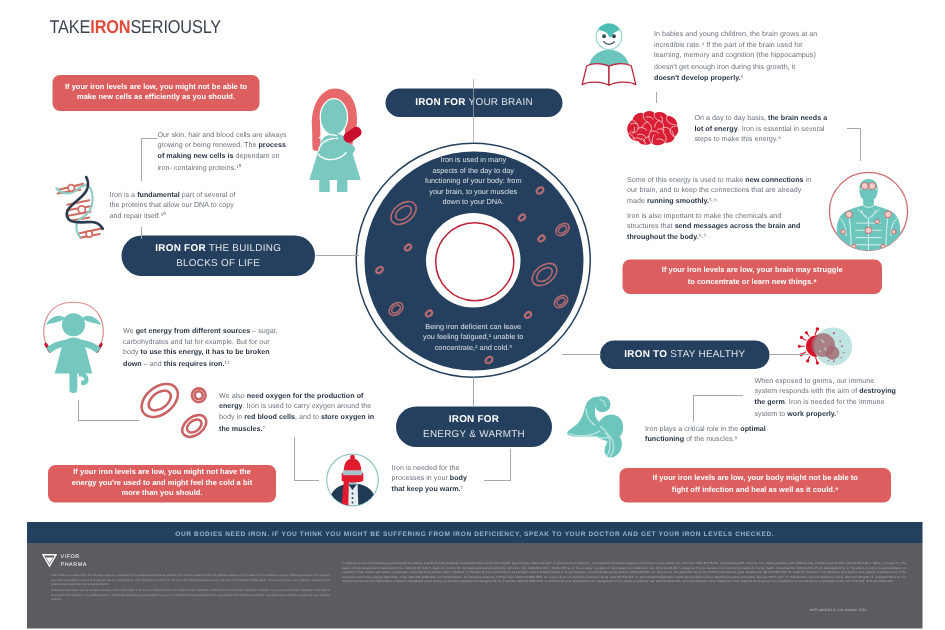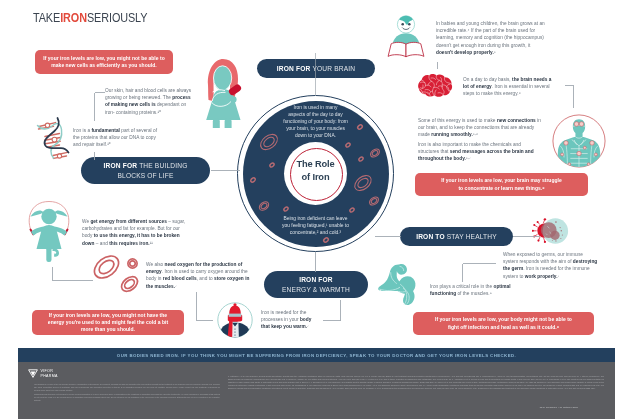--- a/index.html
+++ b/index.html
@@ -393,21 +393,20 @@
         </g>
       <g transform="translate(115,115) rotate(-38)">
           <ellipse rx="2.3" ry="1.6" fill="none" stroke="#b56a72" stroke-width="1.5"></ellipse>
         </g>
       <g transform="translate(89,145) rotate(-38)">
           <ellipse rx="2.5" ry="1.8" fill="none" stroke="#b56a72" stroke-width="1.5"></ellipse>
         </g>
     </svg>
     <div id="inner"></div>
     <div id="innerring"></div>
-    <div id="ctitle"><span>The Role</span><br><span>of Iron</span></div>
     <div id="ctop">Iron is used in many<br>aspects of the day to day<br>functioning of your body: from<br>your brain, to your muscles<br>down to your DNA.</div>
     <div id="cbot">Being iron deficient can leave<br>you feeling fatigued,¹ unable to<br>concentrate,² and cold.³</div>
   </div>
 
   <div class="abs pill" id="pill-brain" style="left:257px;top:59px;width:118px;height:19px;font-size:6.6px;">
     <span><span class="bd">IRON FOR</span> <span class="rg">YOUR BRAIN</span></span>
   </div>
 
   <div class="abs pill" id="pill-building" style="left:81px;top:157px;width:129px;height:27px;font-size:6.6px;">
     <span><span class="bd">IRON FOR</span> <span class="rg">THE BUILDING</span><br><span class="rg">BLOCKS OF LIFE</span></span>

